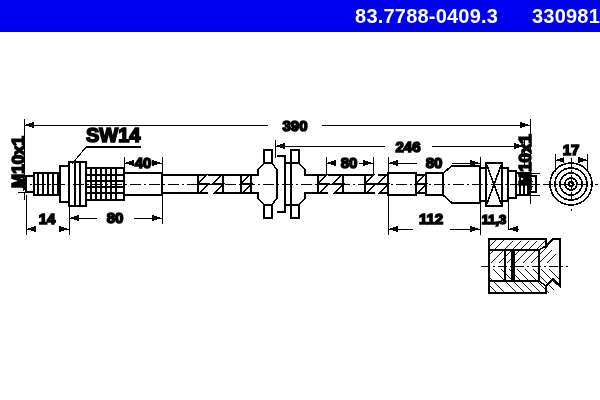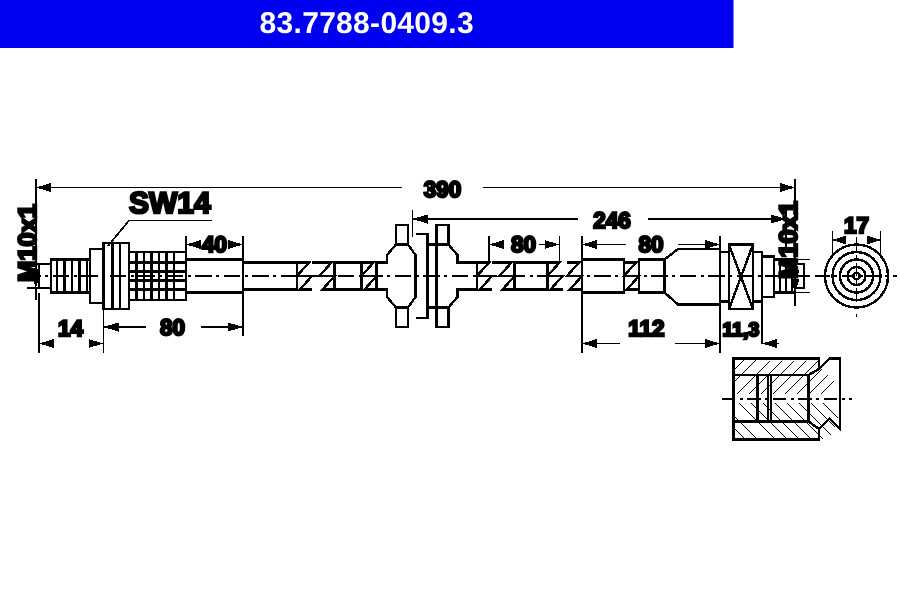--- a/index.html
+++ b/index.html
@@ -1,37 +1,38 @@
 <!DOCTYPE html>
 <html><head>
 <meta charset="utf-8">
 <title>Technical Drawing</title>
 <style>
   html,body{margin:0;padding:0;background:#ffffff;}
   body{width:600px;height:400px;overflow:hidden;
        font-family:"Liberation Sans","DejaVu Sans",sans-serif;}
   #stage{position:relative;width:600px;height:400px;background:#ffffff;}
-  #header{position:absolute;left:0;top:0;width:489px;height:32px;
-          background:#0000f0;display:flex;align-items:center;justify-content:center;gap:34px;}
+  #header{position:absolute;left:0;top:0;width:600px;height:32px;
+          background:#0000f0;display:flex;align-items:center;justify-content:flex-end;gap:34px;}
   #header .pn{color:#ffffff;font-size:20px;font-weight:bold;letter-spacing:.2px;
               line-height:32px;white-space:nowrap;}
   #drawing{position:absolute;left:0;top:32px;width:600px;height:368px;}
   svg{display:block;}
   text{font-family:"Liberation Sans","DejaVu Sans",sans-serif;font-weight:bold;fill:#000;}
   .dimtxt{font-size:15px;}
   .dimtxt-sm{font-size:13px;}
   .lbl{font-size:17px;}
 </style>
 </head>
 <body>
 
 <div id="stage">
 
   <div id="header">
     <span class="pn">83.7788-0409.3</span>
+    <span class="pn">330981</span>
   </div>
 
   <div id="drawing">
   <svg width="600" height="368" viewBox="0 0 600 368" xmlns="http://www.w3.org/2000/svg">
 
     <g stroke="#000" fill="none" stroke-width="1.6" shape-rendering="crispEdges">
 
       <g stroke-width="1" stroke-dasharray="11,3,2,3">
         <line x1="16" y1="152" x2="545" y2="152"></line>
       </g>

